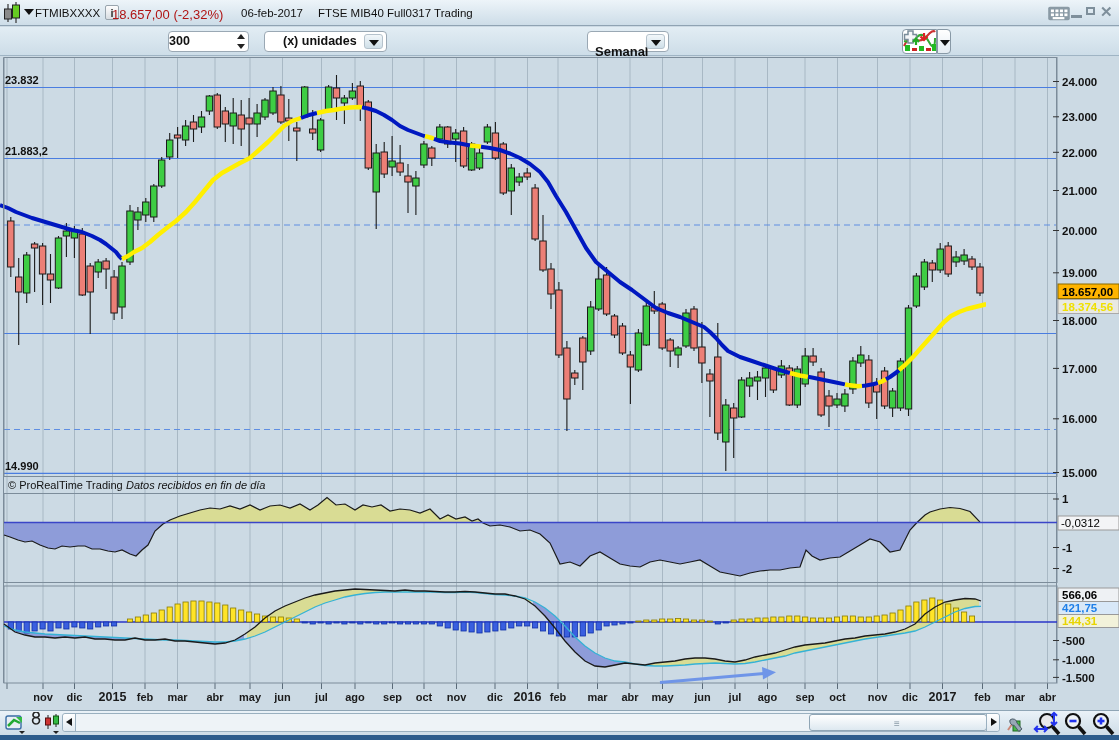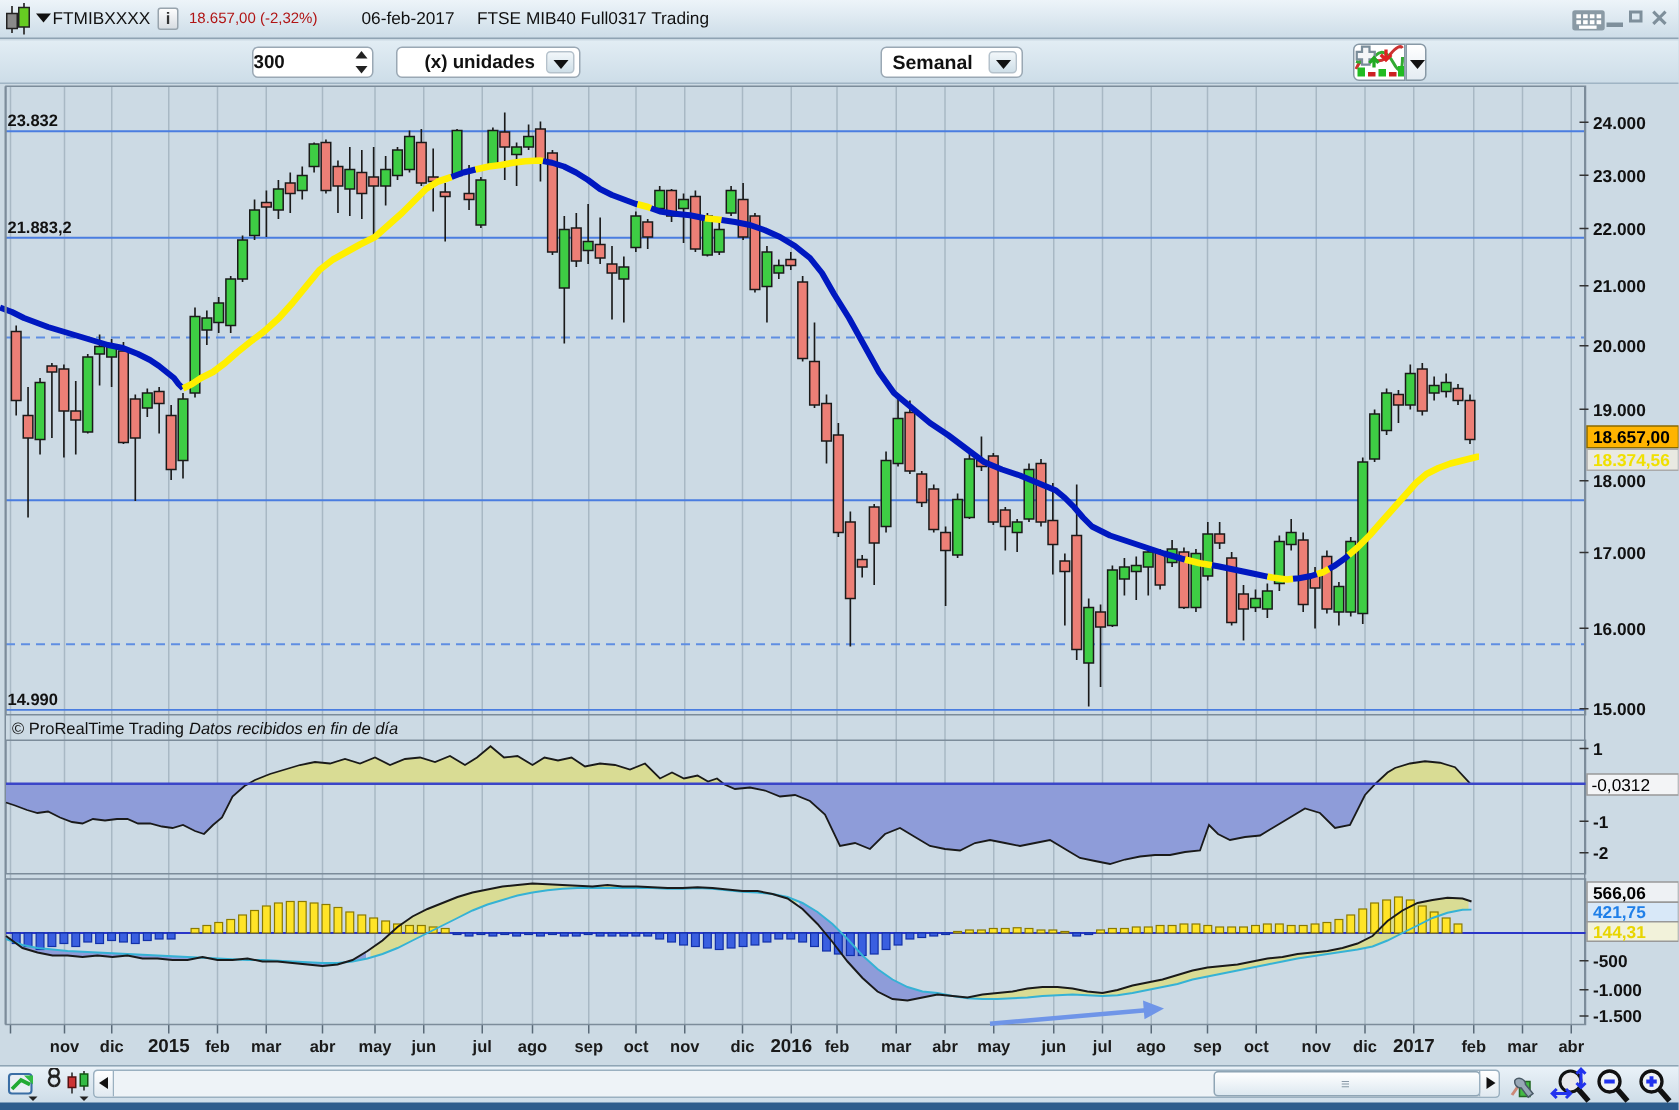--- a/index.html
+++ b/index.html
@@ -17,21 +17,21 @@
 <div class="titlebar">
  <svg width="30" height="26">
   <line x1="8" y1="4" x2="8" y2="22" stroke="#333" stroke-width="1.2"></line>
   <rect x="4.5" y="9" width="7" height="10" fill="#8a8a8a" stroke="#222"></rect>
   <line x1="16" y1="2" x2="16" y2="23" stroke="#333" stroke-width="1.2"></line>
   <rect x="12.5" y="5" width="7" height="13" fill="#66cc22" stroke="#222"></rect>
  </svg>
  <span style="position:absolute;left:24px;top:9px;width:0;height:0;border-left:5px solid transparent;border-right:5px solid transparent;border-top:6px solid #111"></span>
  <span class="tb" style="left:35px;font-size:11.5px;top:7px">FTMIBXXXX</span>
  <span style="position:absolute;left:105px;top:5px;width:14px;height:15px;background:linear-gradient(#fdfdfd,#d8dde2);border:1px solid #98a4ad;border-radius:2px;color:#333;font-size:11px;font-weight:bold;text-align:center;line-height:15px">i</span>
- <span class="tb" style="left:126px;color:#b01414;font-size:10px;top:7px">18.657,00 (-2,32%)</span>
+ <span class="tb" style="left:112px;color:#b01414;font-size:13px;top:7px">18.657,00 (-2,32%)</span>
  <span class="tb" style="left:241px;font-size:11.5px;top:7px">06-feb-2017</span>
  <span class="tb" style="left:318px;font-size:11.5px;top:7px">FTSE MIB40 Full0317 Trading</span>
  <svg width="24" height="18" style="left:1047px;top:5px" viewBox="0 0 26 20">
       <rect x="1" y="2" width="24" height="15" rx="2" fill="#8a9aa5"></rect>
       <rect x="4" y="5" width="3.4" height="3" fill="#fff"></rect>
       <rect x="9" y="5" width="3.4" height="3" fill="#fff"></rect>
       <rect x="14" y="5" width="3.4" height="3" fill="#fff"></rect>
       <rect x="19" y="5" width="3.4" height="3" fill="#fff"></rect>
       <rect x="4" y="9.4" width="3.4" height="3" fill="#fff"></rect>
       <rect x="9" y="9.4" width="3.4" height="3" fill="#fff"></rect>
@@ -44,21 +44,21 @@
  <span class="win" style="left:1100px;top:3px;font-size:15px">✕</span>
 </div>
 <div class="toolrow">
  <div class="inp" style="left:168px;width:81px;text-align:left;padding:2px 24px 0 0">300
    <span style="position:absolute;right:3px;top:2px;width:0;height:0;border-left:4px solid transparent;border-right:4px solid transparent;border-bottom:5px solid #222"></span>
    <span style="position:absolute;right:3px;bottom:2px;width:0;height:0;border-left:4px solid transparent;border-right:4px solid transparent;border-top:5px solid #222"></span>
  </div>
  <div class="inp" style="left:264px;width:123px;padding:2px 0 0 18px">(x) unidades
    <span class="dd"><span style="display:inline-block;width:0;height:0;border-left:5px solid transparent;border-right:5px solid transparent;border-top:6px solid #111;margin-top:5px"></span></span>
  </div>
- <div class="inp" style="left:587px;width:95px;padding:2px 0 0 7px;font-size:13px">Semanal
+ <div class="inp" style="left:587px;width:82px;padding:12px 0 0 7px;font-size:13px">Semanal
    <span class="dd"><span style="display:inline-block;width:0;height:0;border-left:5px solid transparent;border-right:5px solid transparent;border-top:6px solid #111;margin-top:5px"></span></span>
  </div>
  <div style="position:absolute;left:902px;top:1.5px;width:35px;height:25px;background:#fff;border:1px solid #8899a6;border-radius:4px 0 0 4px">
   <svg width="33" height="23">
    <path d="M1 16 Q6 5 12 9 T24 6 T32 2" fill="none" stroke="#cc3333" stroke-width="2"></path>
    <path d="M1 11 Q8 13 14 7 T26 12 T32 8" fill="none" stroke="#33aa33" stroke-width="2"></path>
    <rect x="2" y="15" width="5" height="6" fill="#22bb22"></rect>
         <rect x="9" y="18" width="5" height="3" fill="#cc2222"></rect>
         <rect x="16" y="16" width="5" height="5" fill="#22bb22"></rect>
         <rect x="23" y="18" width="5" height="3" fill="#cc2222"></rect>

